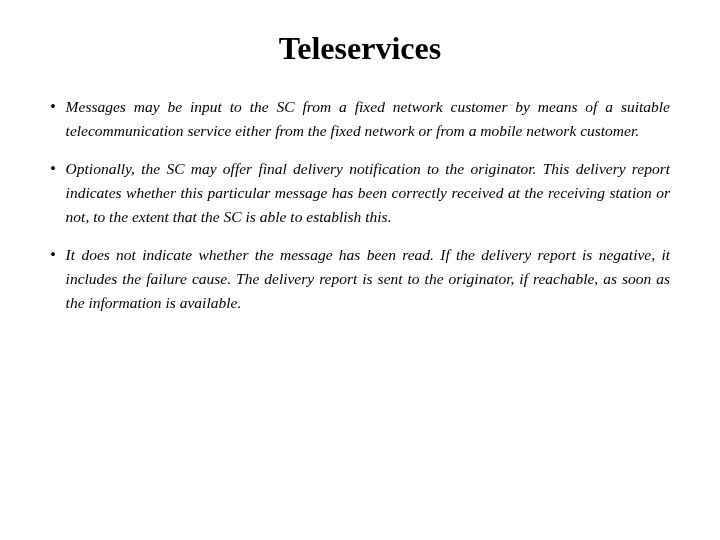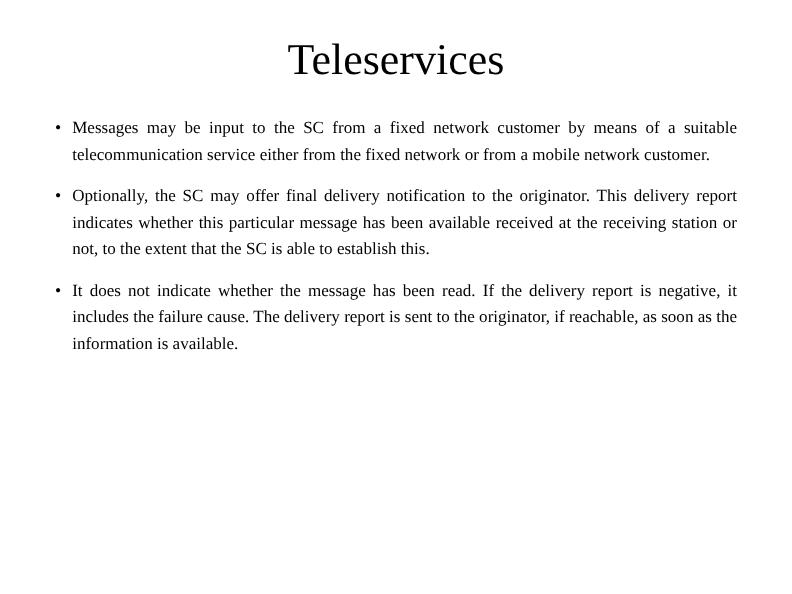--- a/index.html
+++ b/index.html
@@ -14,34 +14,35 @@
       background: #ffffff;
       font-family: 'Times New Roman', Times, serif;
       display: flex;
       flex-direction: column;
       align-items: center;
       padding: 30px 50px 30px 50px;
       overflow: hidden;
     }
 
     .title {
-      font-size: 40px;
-      font-weight: normal;
+      font-size: 32px;
+      font-weight: bold;
       margin-bottom: 28px;
       text-align: center;
       color: #000000;
     }
 
     .content {
       width: 100%;
     }
 
     ul {
       list-style: none;
       padding: 0;
+      font-style: italic;
     }
 
     ul li {
       display: flex;
       align-items: flex-start;
       margin-bottom: 14px;
       font-size: 15.5px;
       line-height: 1.55;
       color: #000000;
       text-align: justify;
@@ -63,19 +64,19 @@
 <body>
 
 <h1 class="title">Teleservices</h1>
 
 <div class="content">
   <ul>
   <li>
         <span class="bullet-text">Messages may be input to the SC from a fixed network customer by means of a suitable telecommunication service either from the fixed network or from a mobile network customer.</span>
       </li>
       <li>
-        <span class="bullet-text">Optionally, the SC may offer final delivery notification to the originator. This delivery report indicates whether this particular message has been available received at the receiving station or not, to the extent that the SC is able to establish this.</span>
+        <span class="bullet-text">Optionally, the SC may offer final delivery notification to the originator. This delivery report indicates whether this particular message has been correctly received at the receiving station or not, to the extent that the SC is able to establish this.</span>
       </li>
       <li>
         <span class="bullet-text">It does not indicate whether the message has been read. If the delivery report is negative, it includes the failure cause. The delivery report is sent to the originator, if reachable, as soon as the information is available.</span>
       </li>
     </ul>
 </div>
 
 </body></html>

